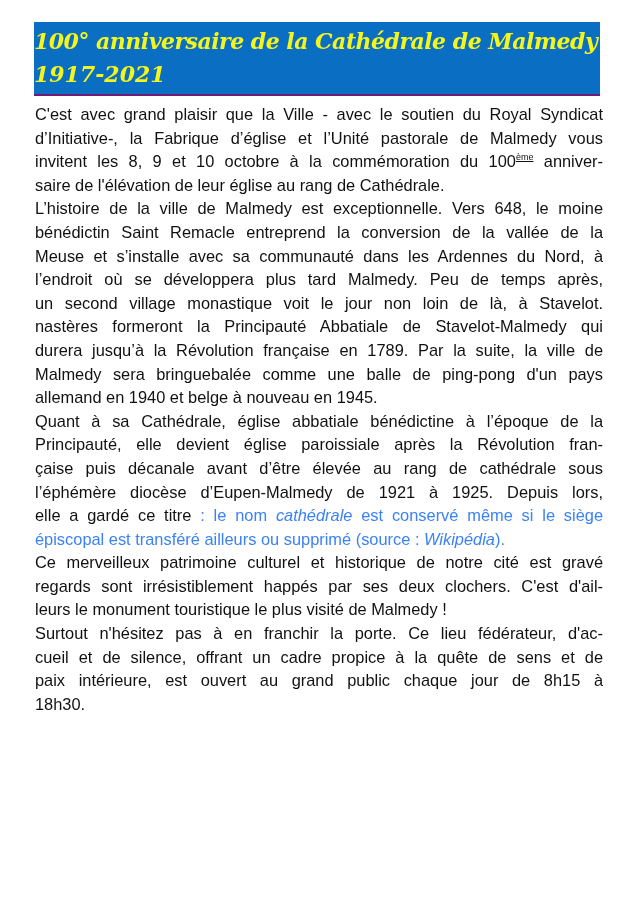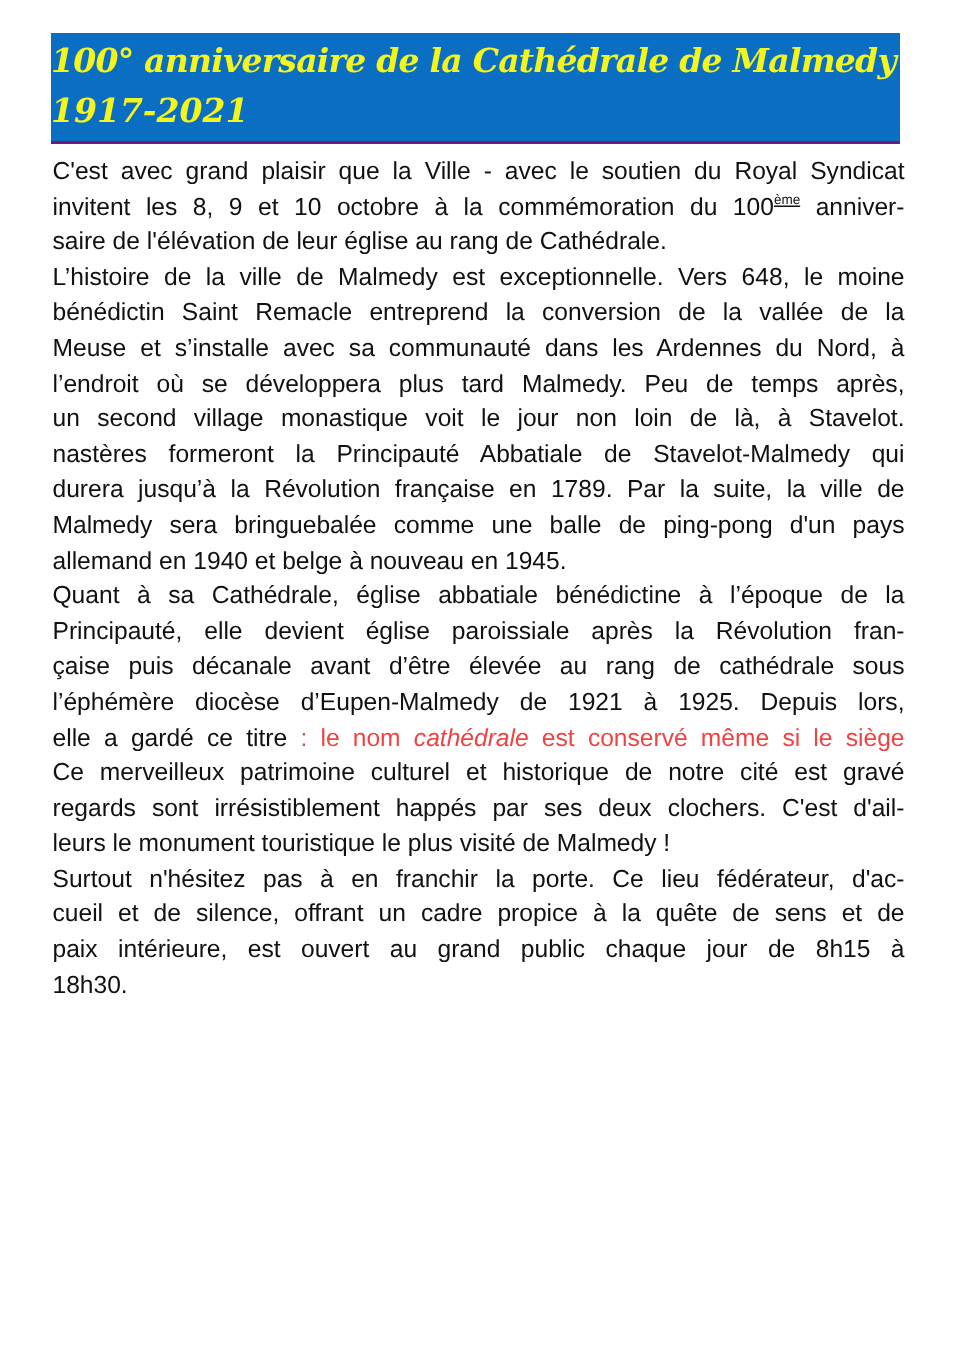--- a/index.html
+++ b/index.html
@@ -15,52 +15,54 @@
   .body-text {
     position:absolute; left:35px; top:103px; width:568px;
     font-family:"Liberation Sans", sans-serif; font-size:16.4px; color:#111;
   }
   .line {
     display:block; height:23.6px; line-height:23.6px;
     text-align:justify; text-align-last:justify; white-space:nowrap;
     overflow:visible;
   }
   .line.last { text-align-last:left; }
-  .gray { color:#ef4444; }
+  .gray { color:#3b82f6; }
   sup { font-size:9px; line-height:0; vertical-align:7px;text-decoration:underline; }
 </style>
 </head>
 <body>
 
 <div class="banner">
   <div class="t1">100° anniversaire de la Cathédrale de Malmedy</div>
   <div class="t2">1917-2021</div>
 </div>
 
 <div class="body-text">
 
   <span class="line">C'est avec grand plaisir que la Ville - avec le soutien du Royal Syndicat</span>
+  <span class="line">d’Initiative-, la Fabrique d’église et l’Unité pastorale de Malmedy vous</span>
   <span class="line"><span>invitent les 8, 9 et 10 octobre à la commémoration du 100</span><sup>ème</sup><span> anniver-</span></span>
   <span class="line last">saire de l'élévation de leur église au rang de Cathédrale.</span>
 
   <span class="line">L’histoire de la ville de Malmedy est exceptionnelle. Vers 648, le moine</span>
   <span class="line">bénédictin Saint Remacle entreprend la conversion de la vallée de la</span>
   <span class="line">Meuse et s’installe avec sa communauté dans les Ardennes du Nord, à</span>
   <span class="line">l’endroit où se développera plus tard Malmedy. Peu de temps après,</span>
   <span class="line">un second village monastique voit le jour non loin de là, à Stavelot.</span>
   <span class="line">nastères formeront la Principauté Abbatiale de Stavelot-Malmedy qui</span>
   <span class="line">durera jusqu’à la Révolution française en 1789. Par la suite, la ville de</span>
   <span class="line">Malmedy sera bringuebalée comme une balle de ping-pong d'un pays</span>
   <span class="line last">allemand en 1940 et belge à nouveau en 1945.</span>
 
   <span class="line">Quant à sa Cathédrale, église abbatiale bénédictine à l’époque de la</span>
   <span class="line">Principauté, elle devient église paroissiale après la Révolution fran-</span>
   <span class="line">çaise puis décanale avant d’être élevée au rang de cathédrale sous</span>
   <span class="line">l’éphémère diocèse d’Eupen-Malmedy de 1921 à 1925. Depuis lors,</span>
   <span class="line"><span>elle a gardé ce titre </span><span class="gray">: le nom </span><em class="gray">cathédrale</em><span class="gray"> est conservé même si le siège</span></span>
+  <span class="line last"><span class="gray">épiscopal est transféré ailleurs ou supprimé (source : </span><em class="gray">Wikipédia</em><span class="gray">).</span></span>
 
   <span class="line">Ce merveilleux patrimoine culturel et historique de notre cité est gravé</span>
   <span class="line">regards sont irrésistiblement happés par ses deux clochers. C'est d'ail-</span>
   <span class="line last">leurs le monument touristique le plus visité de Malmedy !</span>
 
   <span class="line">Surtout n'hésitez pas à en franchir la porte. Ce lieu fédérateur, d'ac-</span>
   <span class="line">cueil et de silence, offrant un cadre propice à la quête de sens et de</span>
   <span class="line">paix intérieure, est ouvert au grand public chaque jour de 8h15 à</span>
   <span class="line last">18h30.</span>
 </div>

